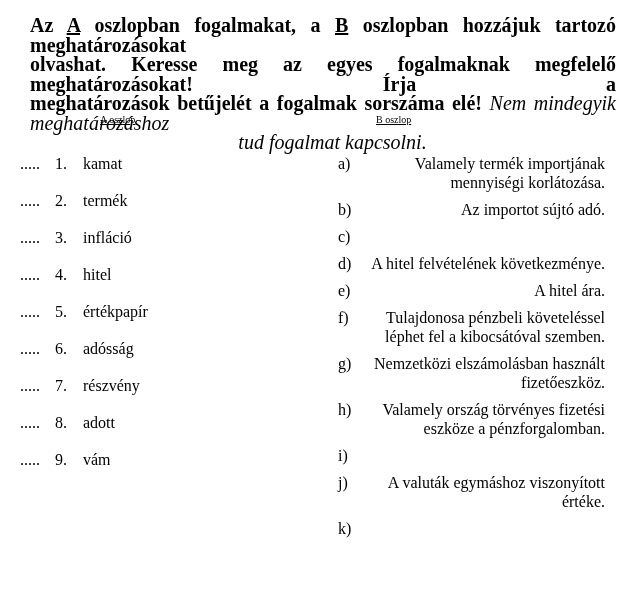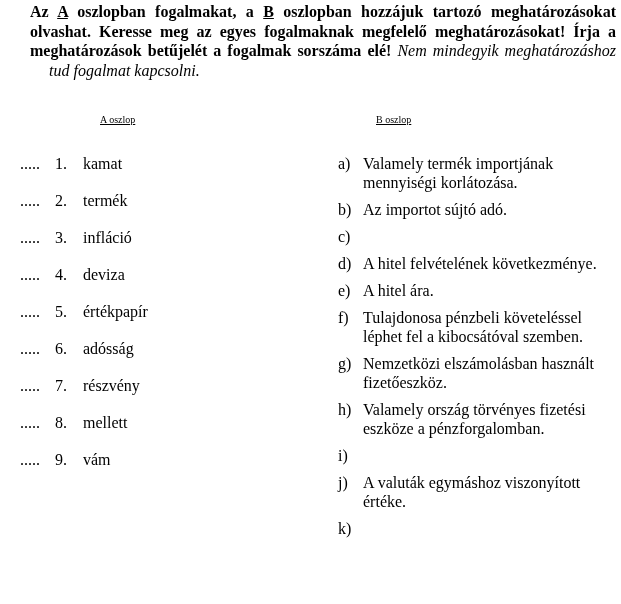--- a/index.html
+++ b/index.html
@@ -3,25 +3,25 @@
 <meta charset="utf-8">
 <style>
   html, body { margin:0; padding:0; }
   body {
     width:621px; height:604px;
     background:#ffffff; color:#000000;
     font-family:"Liberation Serif", serif;
     position:relative; overflow:hidden;
   }
   .intro {
-    position:absolute; left:30px; top:2px; width:586px;
-    font-size:16px; line-height:19.5px; font-weight:bold;
+    position:absolute; left:30px; top:16px; width:586px;
+    font-size:20px; line-height:19.5px; font-weight:bold;
   }
   .jline { text-align:justify; text-align-last:justify; }
-  .lline { text-align:left;margin-left:19px; }
+  .lline { text-align:center;margin-left:19px; }
   .u { text-decoration:underline; }
   .it { font-weight:normal; font-style:italic; }
   .col-header {
     position:absolute; top:110px;
     font-size:10px; line-height:19px;
     text-decoration:underline;
   }
   #colA-header { left:100px; }
   #colB-header { left:376px; }
   .list-a {
@@ -30,21 +30,21 @@
   }
   .row-a { display:flex; margin-bottom:18px; }
   .row-a .dots { width:35px; flex:none; }
   .row-a .num { width:28px; flex:none; }
   .list-b {
     position:absolute; left:338px; top:154px; width:270px;
     font-size:16px; line-height:19px;
   }
   .row-b { display:flex; margin-bottom:8px; }
   .row-b .letter { width:25px; flex:none; }
-  .row-b .text { width:242px; }
+  .row-b .text { width:242px;text-align:right; }
 </style>
 </head>
 <body>
 
 <div class="intro">
   <div class="jline"><span>Az </span><span class="u">A</span><span> oszlopban fogalmakat, a </span><span class="u">B</span><span> oszlopban hozzájuk tartozó meghatározásokat</span></div>
   <div class="jline">olvashat. Keresse meg az egyes fogalmaknak megfelelő meghatározásokat! Írja a</div>
   <div class="jline"><span>meghatározások betűjelét a fogalmak sorszáma elé! </span><span class="it">Nem mindegyik meghatározáshoz</span></div>
   <div class="lline it">tud fogalmat kapcsolni.</div>
 </div>
@@ -64,41 +64,41 @@
       <span>termék</span>
     </div>
   <div class="row-a">
       <span class="dots">.....</span>
       <span class="num">3.</span>
       <span>infláció</span>
     </div>
   <div class="row-a">
       <span class="dots">.....</span>
       <span class="num">4.</span>
-      <span>deviza</span>
+      <span>hitel</span>
     </div>
   <div class="row-a">
       <span class="dots">.....</span>
       <span class="num">5.</span>
       <span>értékpapír</span>
     </div>
   <div class="row-a">
       <span class="dots">.....</span>
       <span class="num">6.</span>
       <span>adósság</span>
     </div>
   <div class="row-a">
       <span class="dots">.....</span>
       <span class="num">7.</span>
       <span>részvény</span>
     </div>
   <div class="row-a">
       <span class="dots">.....</span>
       <span class="num">8.</span>
-      <span>mellett</span>
+      <span>adott</span>
     </div>
   <div class="row-a">
       <span class="dots">.....</span>
       <span class="num">9.</span>
       <span>vám</span>
     </div>
 </div>
 
 <div class="list-b">
   <div class="row-b">

